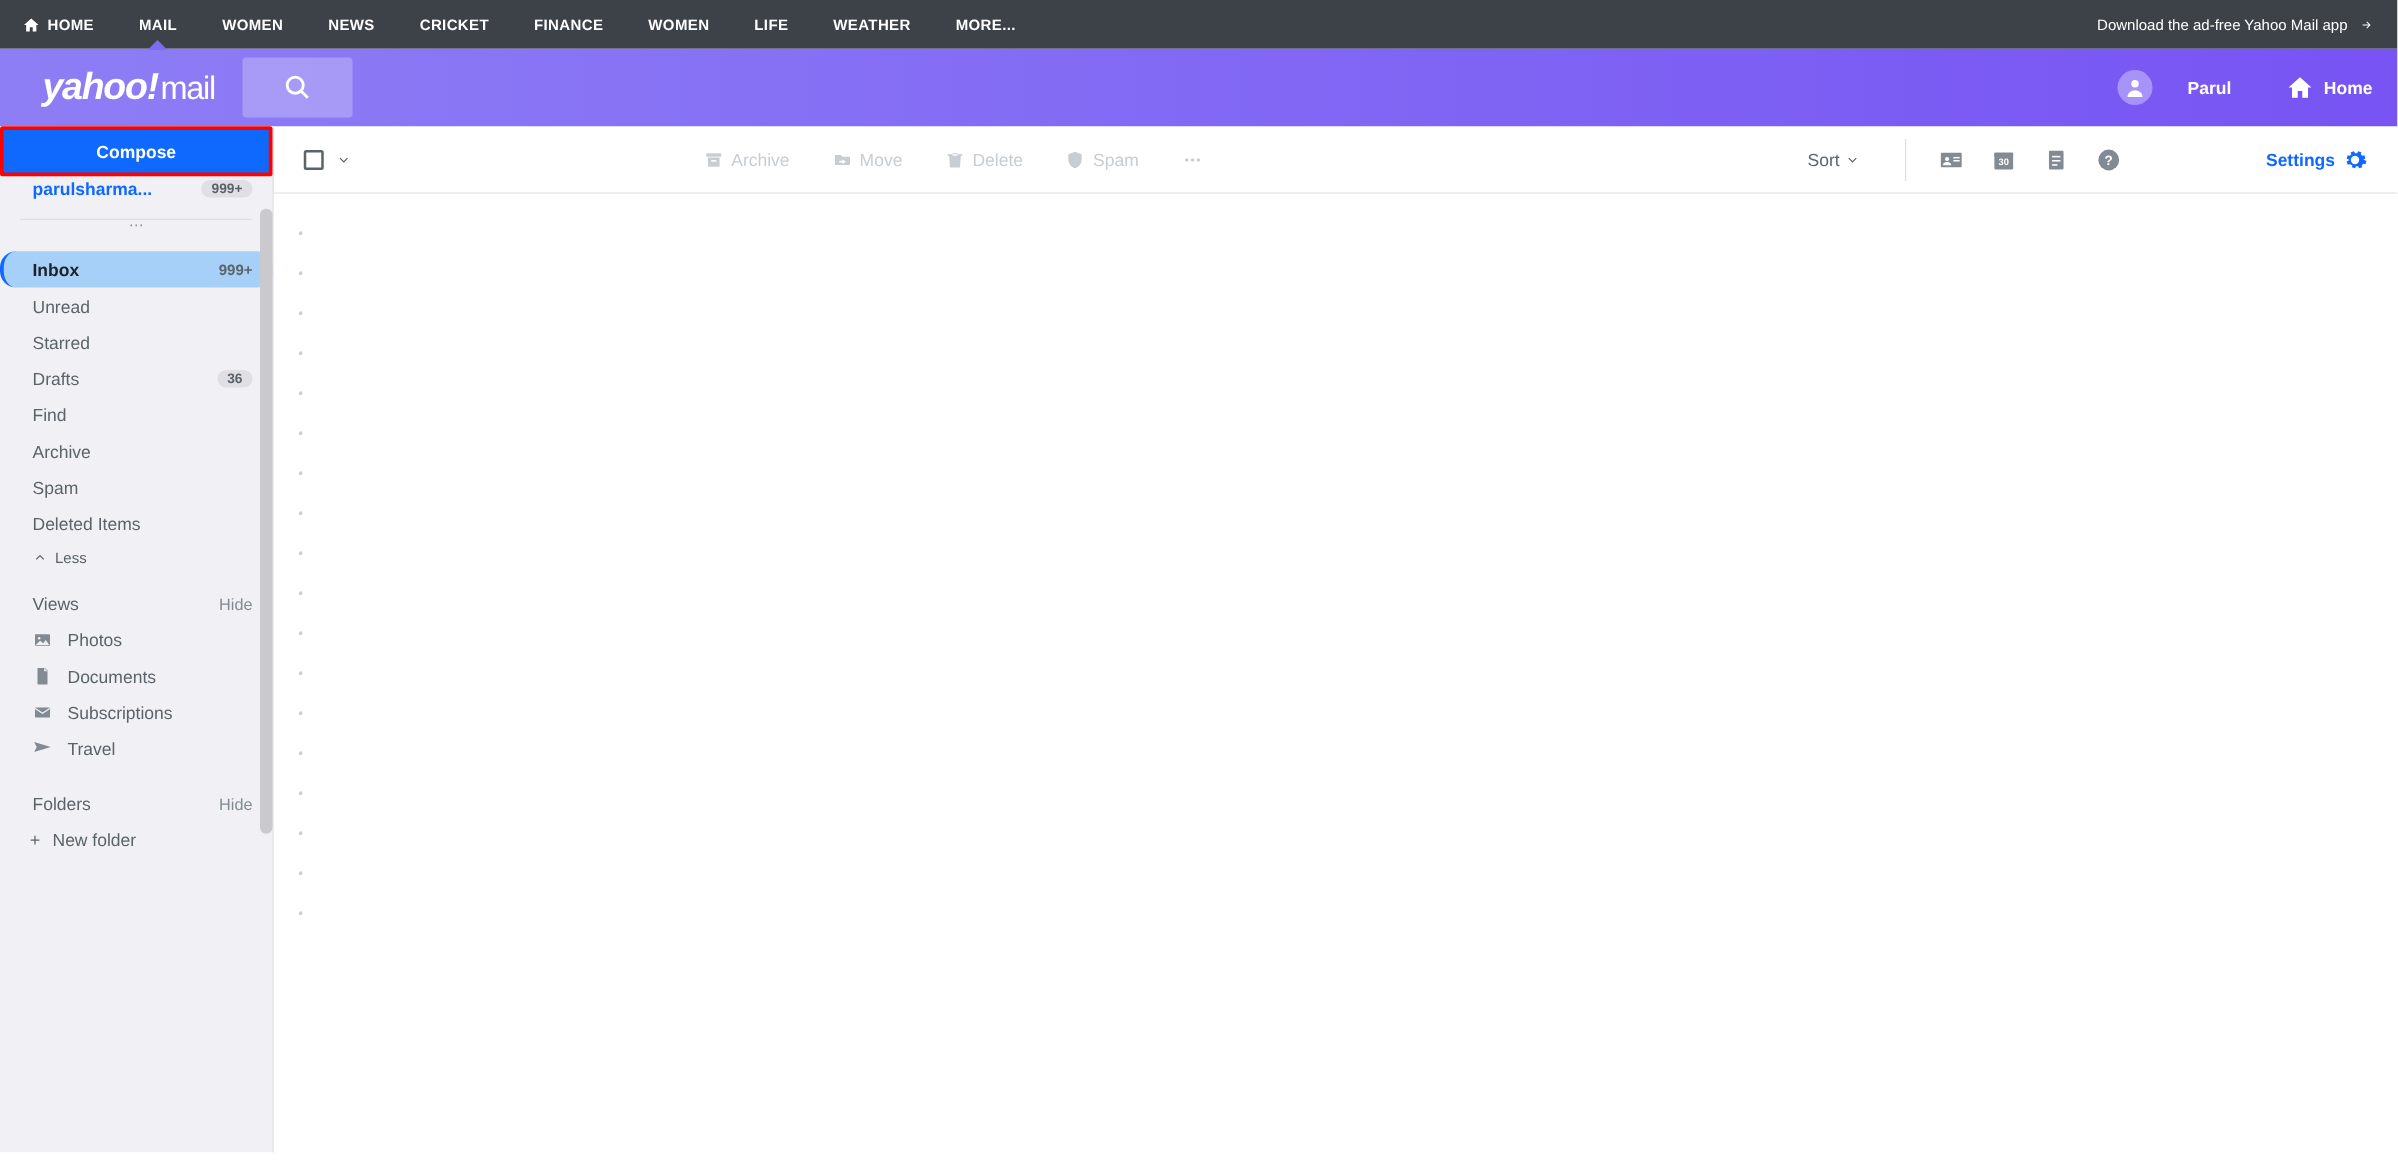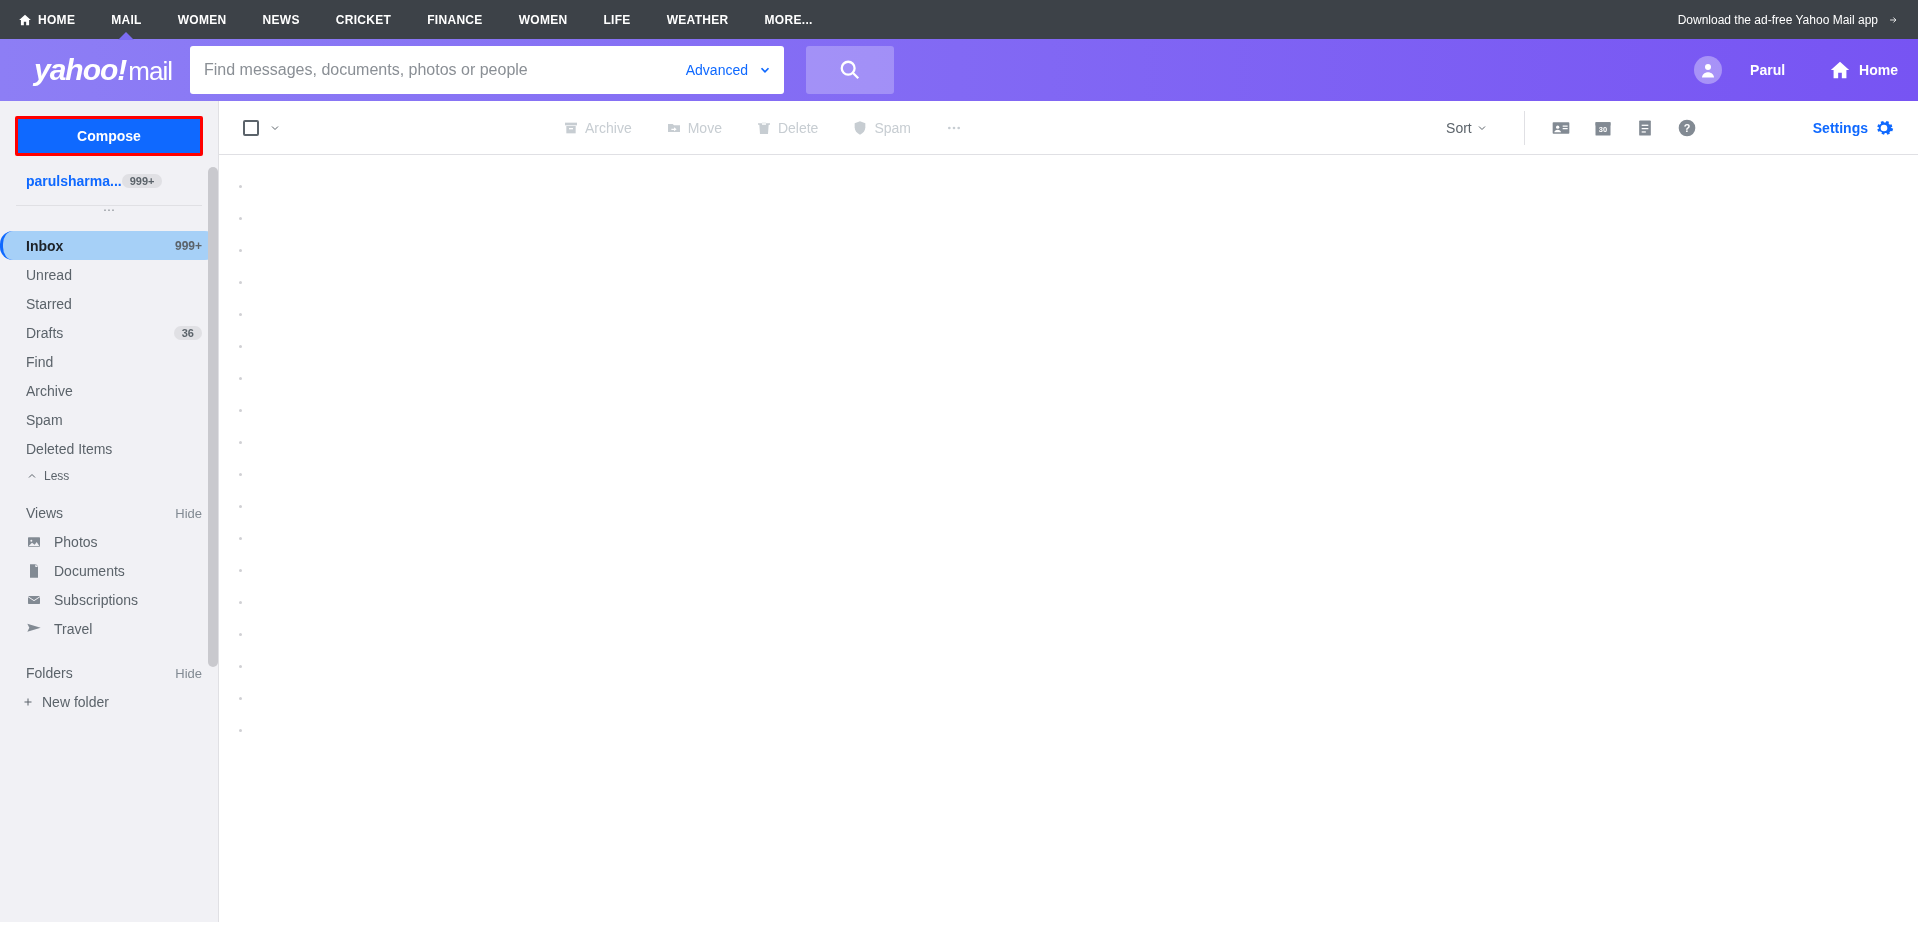--- a/index.html
+++ b/index.html
@@ -23,23 +23,23 @@
 .search-chev { color: #0f69ff; cursor: pointer; }
 .searchbtn { width: 88px; height: 48px; background: rgba(255,255,255,0.25); border-radius: 3px; display: flex; align-items: center; justify-content: center; cursor: pointer; margin-left: 4px; }
 .header-spacer { flex: 1; }
 .header-user { display: flex; align-items: center; gap: 28px; color: #fff; font-weight: 600; cursor: pointer; }
 .avatar { width: 28px; height: 28px; border-radius: 50%; background: rgba(255,255,255,0.35); display: flex; align-items: center; justify-content: center; }
 .header-home { display: flex; align-items: center; gap: 8px; color: #fff; font-weight: 600; margin-left: 26px; cursor: pointer; }
 
 
 .main { display: flex; height: calc(100vh - 113px); }
 .sidebar { width: 219px; background: #f1f1f5; border-right: 1px solid #e0e0e4; display: flex; flex-direction: column; position: relative; }
-.compose-wrap { padding: 15px; }
+.compose-wrap { padding: 0; }
 .compose { background: #0f69ff; color: #fff; font-weight: 600; font-size: 14px; height: 40px; border-radius: 2px; display: flex; align-items: center; justify-content: center; cursor: pointer; border: 3px solid #ff0000; }
-.account-row { padding: 2px 16px 6px 26px; display: flex; align-items: center; }
+.account-row { padding: 2px 16px 6px 26px; display: flex; align-items: center; justify-content: space-between; }
 .account-name { color: #0f69ff; font-weight: 700; font-size: 14px; }
 .count-pill { background: #e0e0e4; border-radius: 10px; padding: 1px 8px; font-size: 11px; font-weight: 700; color: #5b636a; }
 .sb-sep { height: 1px; background: #e0e0e4; margin: 10px 16px 0 16px; }
 .sb-dots { text-align: center; color: #8a8f95; font-size: 12px; margin-top: -3px; margin-bottom: 14px; cursor: pointer; }
 .folder-list { }
 .folder-item { height: 29px; padding: 0 16px 0 26px; display: flex; align-items: center; justify-content: space-between; font-size: 14px; color: #5b636a; cursor: pointer; }
 .folder-item.active { background: #a6d0f7; color: #1d2228; font-weight: 700; border-left: 3px solid #0f69ff; padding-left: 23px; border-radius: 13px; }
 .folder-name { }
 .folder-count { font-size: 12px; font-weight: 700; color: #5b636a; }
 .folder-count.pill { background: #e0e0e4; border-radius: 10px; padding: 1px 8px; font-size: 11px; }
@@ -111,27 +111,20 @@
     <svg width="14" height="10" viewBox="0 0 24 24" fill="none" stroke="#fff" stroke-width="2">
         <path d="M5 12h14M13 6l6 6-6 6"></path>
       </svg>
   </div>
 </div>
 
 <div class="header">
   <div class="logo">
     <span>yahoo!</span>
       <span class="logo-mail">mail</span>
-  </div>
-  <div class="searchbox">
-    <input type="text" placeholder="Find messages, documents, photos or people" style="">
-    <span class="search-adv">Advanced</span>
-    <svg class="search-chev" width="14" height="14" viewBox="0 0 24 24" fill="none" stroke="#0f69ff" stroke-width="3">
-        <path d="M6 9l6 6 6-6"></path>
-      </svg>
   </div>
   <div class="searchbtn">
     <svg width="22" height="22" viewBox="0 0 24 24" fill="none" stroke="#fff" stroke-width="2.5">
         <circle cx="10" cy="10" r="7"></circle>
         <path d="M21 21l-6-6"></path>
       </svg>
   </div>
   <div class="header-spacer"></div>
   <div class="header-user">
     <div class="avatar">

